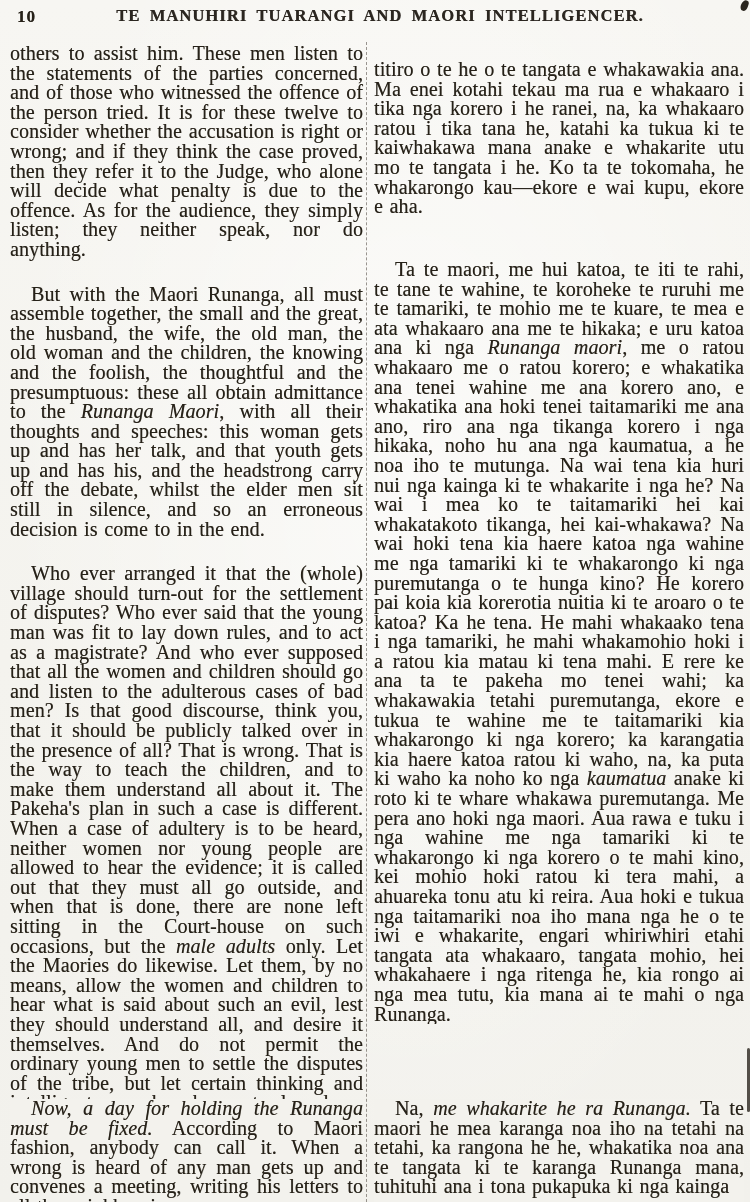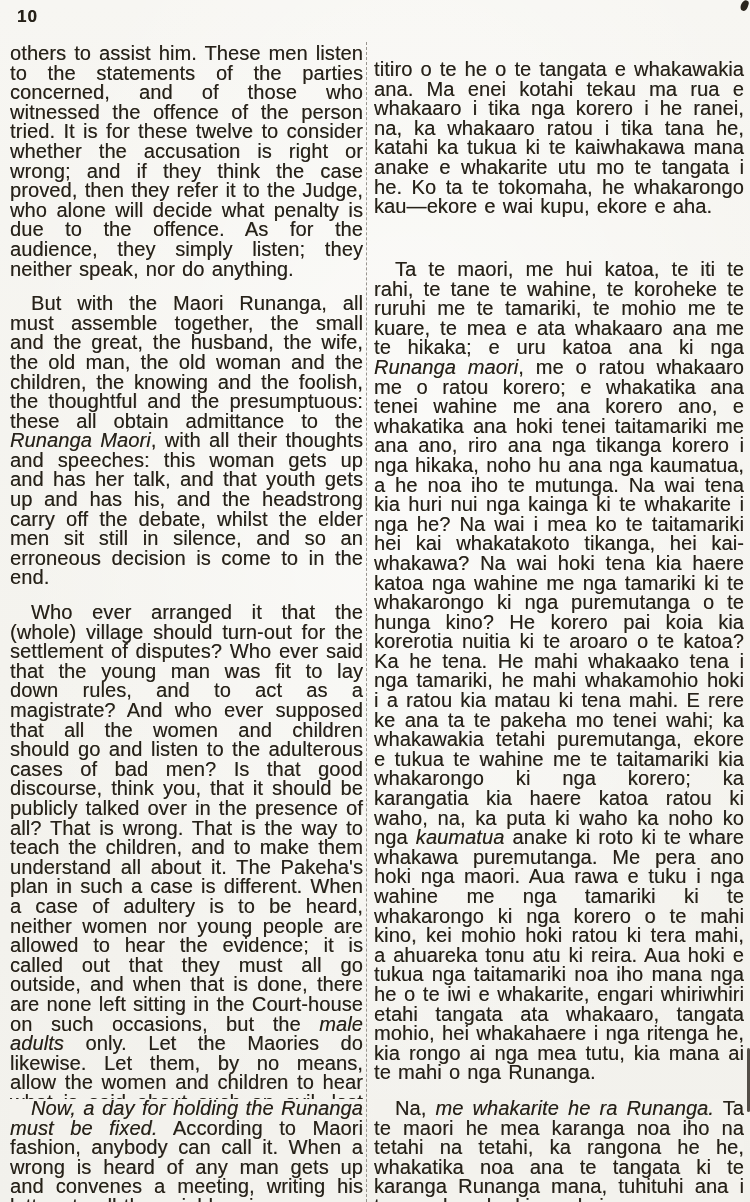--- a/index.html
+++ b/index.html
@@ -6,21 +6,21 @@
   .page {
     position: relative;
     width: 750px;
     height: 1202px;
     margin: 0 auto;
     overflow: hidden;
     background:
       radial-gradient(ellipse at 55% 40%, rgba(255,255,255,0.6), rgba(255,255,255,0) 70%),
       linear-gradient(180deg, #f7f6f2 0%, #f4f3ee 55%, #f2f1ec 100%);
     color: #262118;
-    font-family: Liberation Sans, sans-serif;
+    font-family: Liberation Serif, serif;
   }
   
   .pagenum {
     position: absolute; left: 17px; top: 7px;
     font-size: 17px; font-weight: bold; letter-spacing: 1px;
     text-shadow: 0.3px 0.3px 0.5px rgba(30,26,20,0.65);
   }
   .masthead-wrap {
     position: absolute; left: 55px; right: 45px; top: 6px;
     text-align: center;
@@ -49,21 +49,21 @@
     text-shadow: 0.3px 0.3px 0.45px rgba(38,33,24,0.5);
   }
   .blk-left-main  { left: 10px;  top: 44px;   width: 353px; }
   .blk-left-last  { left: 10px;  top: 1099px; width: 353px; height: 103px;
                     overflow: hidden; background: #f3f2ed; }
   .blk-right-first{ left: 374px; top: 60px;   width: 370px; }
   .blk-right-main { left: 374px; top: 260px;  width: 370px; max-height: 855px; overflow: hidden; }
   .blk-right-last { left: 374px; top: 1099px; width: 370px; height: 103px;
                     overflow: hidden; background: #f3f2ed; }
   .p { margin: 0; text-align: justify; }
-  .p + .p { margin-top: 15px; }
+  .p + .p { margin-top: 25px; }
   .p.indent { text-indent: 21px; }
   .it { font-style: italic; }
   
   .artifact-corner {
     position: absolute; right: 2px; top: 0;
     width: 7px; height: 11px; border-radius: 60% 40% 50% 50%;
     background: #2a251e; transform: rotate(20deg);
   }
   .artifact-edge {
     position: absolute; right: 0; top: 1048px;
@@ -71,20 +71,23 @@
     background: rgba(42,37,30,0.8);
   }
 </style>
 </head>
 <body>
 
 <div class="page">
 
   <span class="pagenum">10</span>
 
+  <div class="masthead-wrap">
+    <h1 class="masthead">TE MANUHIRI TUARANGI AND MAORI INTELLIGENCER.</h1>
+  </div>
 
   <div class="divider"></div>
 
   <div class="block blk-left-main">
       <p class="p"><span class="rm">others to assist him. These men listen to the statements of the parties concerned, and of those who witnessed the offence of the person tried. It is for these twelve to consider whether the accusation is right or wrong; and if they think the case proved, then they refer it to the Judge, who alone will decide what penalty is due to the offence. As for the audience, they simply listen; they neither speak, nor do anything.</span></p>
       <p class="p indent"><span class="rm">But with the Maori Runanga, all must assemble together, the small and the great, the husband, the wife, the old man, the old woman and the children, the knowing and the foolish, the thoughtful and the presumptuous: these all obtain admittance to the </span><span class="it">Runanga Maori</span><span class="rm">, with all their thoughts and speeches: this woman gets up and has her talk, and that youth gets up and has his, and the headstrong carry off the debate, whilst the elder men sit still in silence, and so an erroneous decision is come to in the end.</span></p>
       <p class="p indent"><span class="rm">Who ever arranged it that the (whole) village should turn-out for the settlement of disputes? Who ever said that the young man was fit to lay down rules, and to act as a magistrate? And who ever supposed that all the women and children should go and listen to the adulterous cases of bad men? Is that good discourse, think you, that it should be publicly talked over in the presence of all? That is wrong. That is the way to teach the children, and to make them understand all about it. The Pakeha's plan in such a case is different. When a case of adultery is to be heard, neither women nor young people are allowed to hear the evidence; it is called out that they must all go outside, and when that is done, there are none left sitting in the Court-house on such occasions, but the </span><span class="it">male adults</span><span class="rm"> only. Let the Maories do likewise. Let them, by no means, allow the women and children to hear what is said about such an evil, lest they should understand all, and desire it themselves. And do not permit the ordinary young men to settle the disputes of the tribe, but let certain thinking and intelligent men be chosen to lay down regulations and to inquire into disputes, that the rebellious may be brought to obey, and an influence given to the doings of the Runanga.</span></p>
     </div>
   <div class="block blk-right-first">
       <p class="p"><span class="rm">titiro o te he o te tangata e whakawakia ana. Ma enei kotahi tekau ma rua e whakaaro i tika nga korero i he ranei, na, ka whakaaro ratou i tika tana he, katahi ka tukua ki te kaiwhakawa mana anake e whakarite utu mo te tangata i he. Ko ta te tokomaha, he whakarongo kau—ekore e wai kupu, ekore e aha.</span></p>

